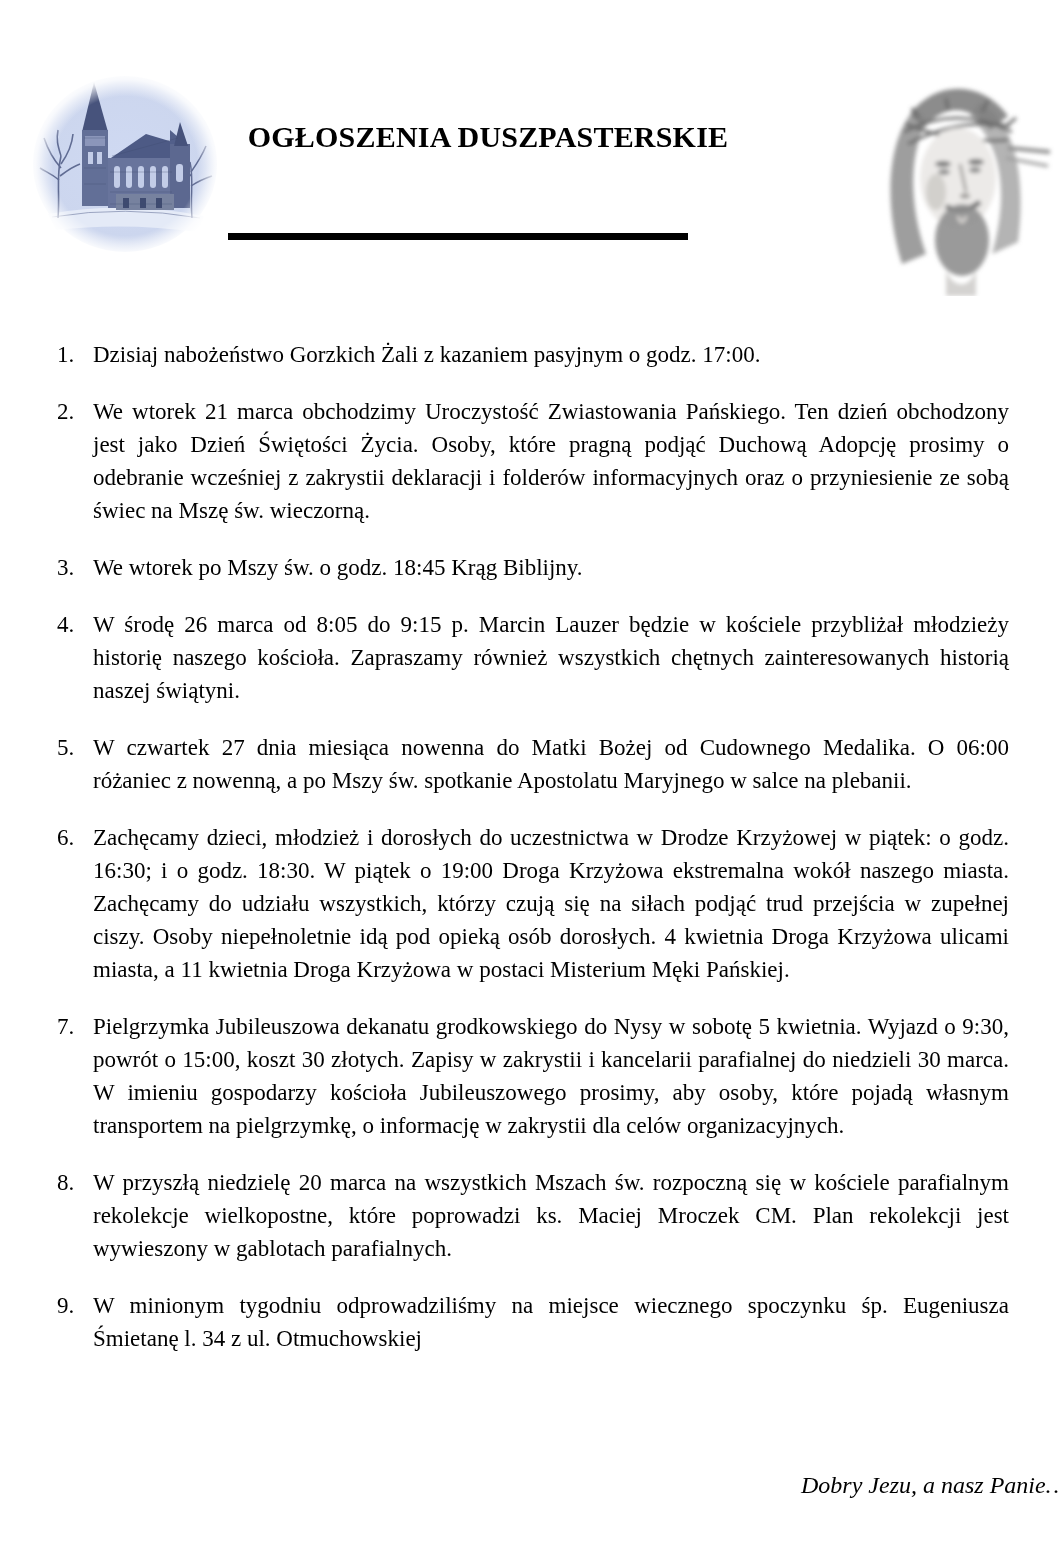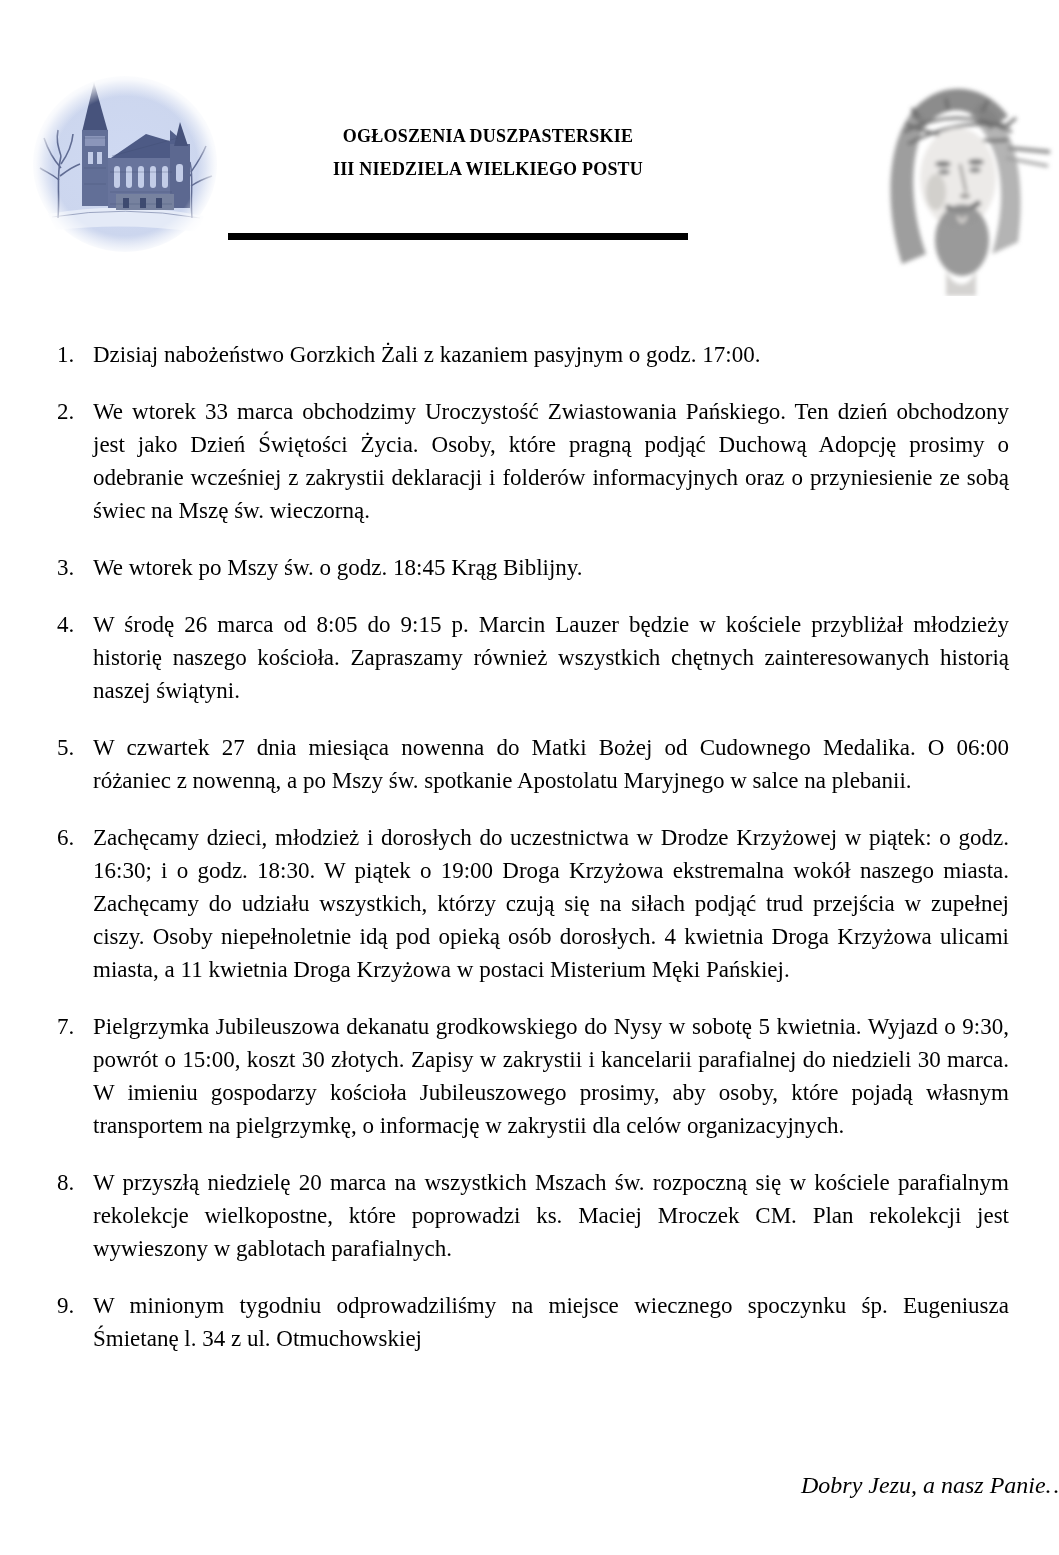--- a/index.html
+++ b/index.html
@@ -9,21 +9,21 @@
     background:#ffffff;
     font-family:"Liberation Serif","DejaVu Serif",serif;
     color:#000000;
     overflow:hidden;
   }
   
   .church-vignette{position:absolute;left:28px;top:72px;width:195px;height:188px;}
   .jesus-sketch{position:absolute;left:858px;top:66px;width:198px;height:230px;}
   .header-block{
     position:absolute;left:238px;top:120px;width:500px;
-    text-align:center;font-weight:bold;font-size:18px;line-height:33px;
+    text-align:center;font-weight:bold;font-size:30px;line-height:33px;
     letter-spacing:0.2px;
   }
   .header-rule{position:absolute;left:228px;top:233px;width:460px;height:7px;background:#000000;}
   
   .content{position:absolute;left:57px;top:338px;width:952px;}
   .item{display:flex;margin-bottom:24px;font-size:23px;line-height:33px;}
   .item .num{flex:0 0 36px;}
   .item .text{flex:1;text-align:justify;}
   
   .footer{
@@ -110,21 +110,20 @@
           <line x1="82" y1="132" x2="144" y2="132"></line>
         <line x1="84" y1="84" x2="150" y2="66"></line>
       </g>
 
       <rect x="0" y="0" width="195" height="188" fill="url(#fadeWhite)"></rect>
     </svg>
   </div>
 
   <div class="header-block">
     <div>OGŁOSZENIA DUSZPASTERSKIE</div>
-    <div>III NIEDZIELA WIELKIEGO POSTU</div>
   </div>
   <div class="header-rule"></div>
 
   <div class="jesus-sketch">
     <svg width="198" height="230" viewBox="0 0 198 230" xmlns="http://www.w3.org/2000/svg">
       <defs>
         <filter id="soft" x="-20%" y="-20%" width="140%" height="140%">
           <feGaussianBlur stdDeviation="2.2"></feGaussianBlur>
         </filter>
       </defs>
@@ -167,21 +166,21 @@
     </svg>
   </div>
 
   <div class="content">
     <div class="item">
       <span class="num">1.</span>
       <span class="text">Dzisiaj nabożeństwo Gorzkich Żali z kazaniem pasyjnym o godz. 17:00.</span>
     </div>
     <div class="item">
       <span class="num">2.</span>
-      <span class="text">We wtorek 33 marca obchodzimy Uroczystość Zwiastowania Pańskiego. Ten dzień obchodzony jest jako Dzień Świętości Życia. Osoby, które pragną podjąć Duchową Adopcję prosimy o odebranie wcześniej z zakrystii deklaracji i folderów informacyjnych oraz o przyniesienie ze sobą świec na Mszę św. wieczorną.</span>
+      <span class="text">We wtorek 21 marca obchodzimy Uroczystość Zwiastowania Pańskiego. Ten dzień obchodzony jest jako Dzień Świętości Życia. Osoby, które pragną podjąć Duchową Adopcję prosimy o odebranie wcześniej z zakrystii deklaracji i folderów informacyjnych oraz o przyniesienie ze sobą świec na Mszę św. wieczorną.</span>
     </div>
     <div class="item">
       <span class="num">3.</span>
       <span class="text">We wtorek po Mszy św. o godz. 18:45 Krąg Biblijny.</span>
     </div>
     <div class="item">
       <span class="num">4.</span>
       <span class="text">W środę 26 marca od 8:05 do 9:15 p. Marcin Lauzer będzie w kościele przybliżał młodzieży historię naszego kościoła. Zapraszamy również wszystkich chętnych zainteresowanych historią naszej świątyni.</span>
     </div>
     <div class="item">

